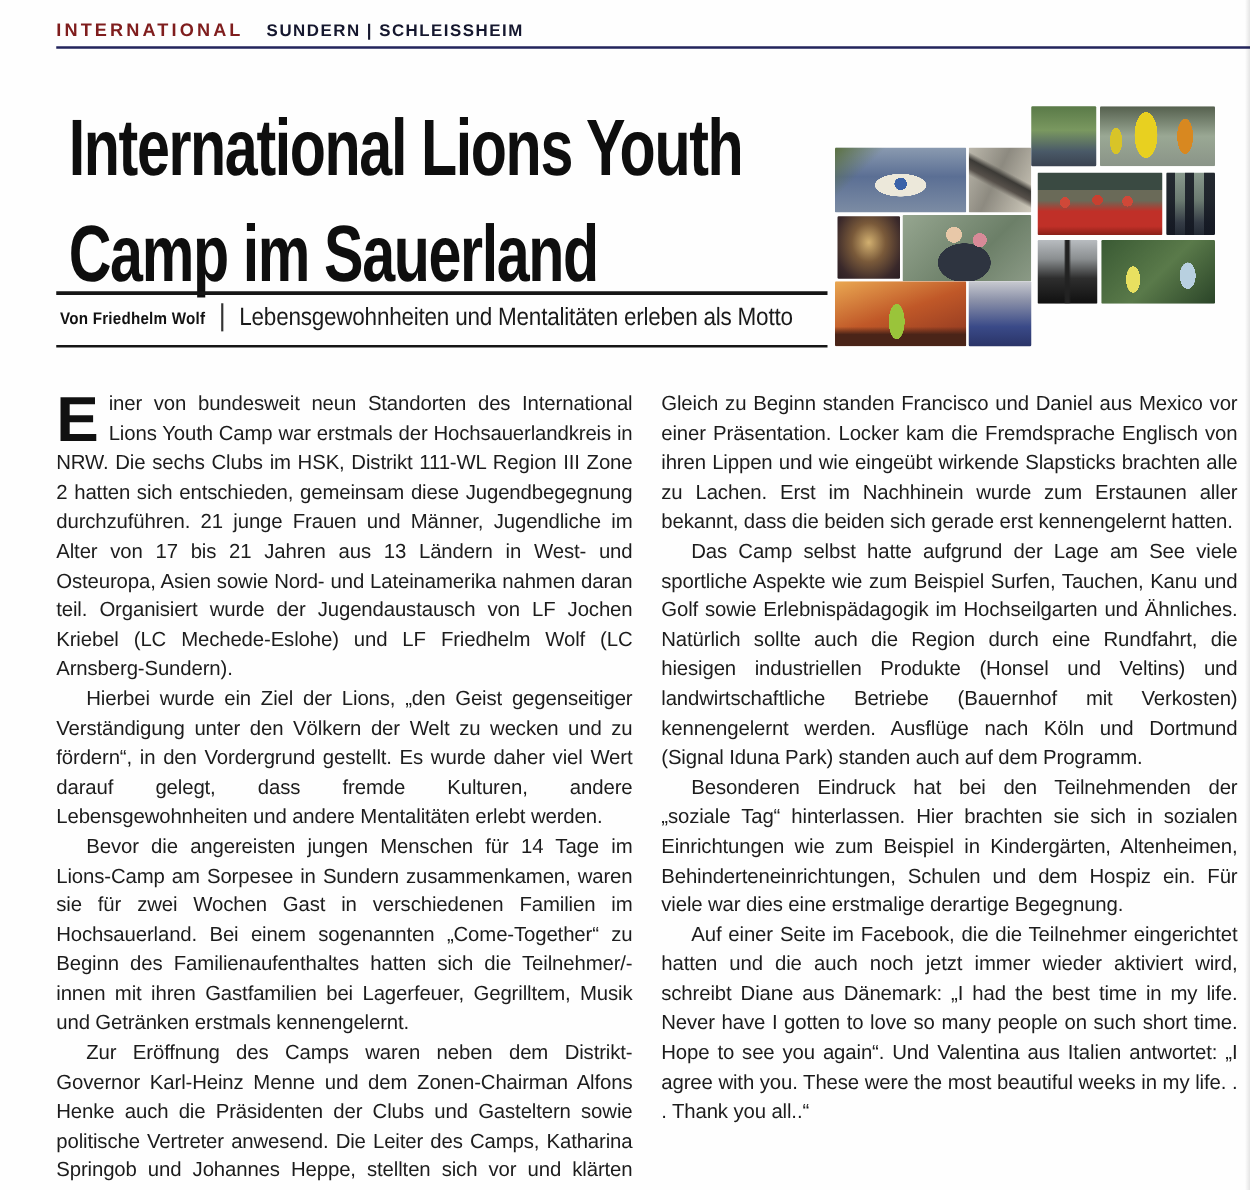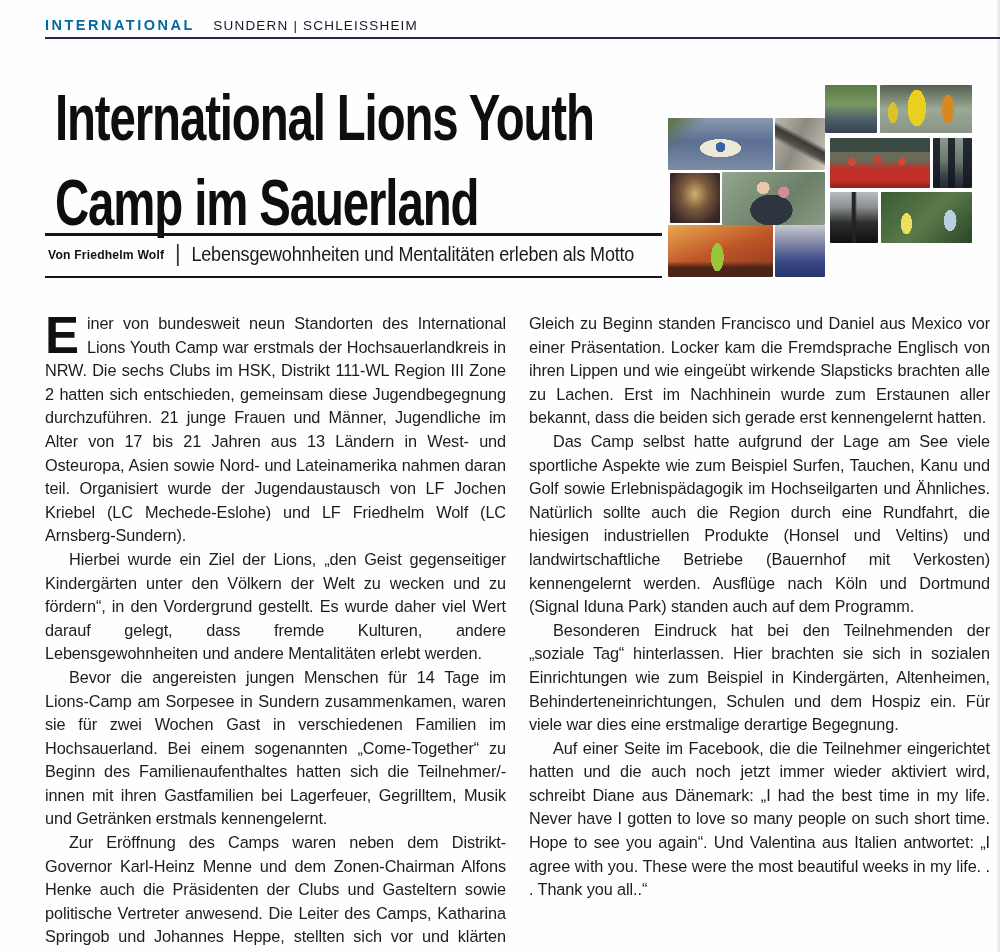--- a/index.html
+++ b/index.html
@@ -4,25 +4,25 @@
 <style>
   html,body{margin:0;padding:0;background:#e9e9e7;}
   .page{
     position:relative; width:1000px; height:952px; margin:0 auto;
     background:#fefefe; overflow:hidden;
     font-family:"Liberation Sans", sans-serif; color:#1c1c1c;
   }
   
   .kicker-row{position:absolute; left:45px; top:16px; width:950px; white-space:nowrap;}
   .kicker{
-    display:inline-block; color:#0369a1; font-size:14.5px; font-weight:bold;
+    display:inline-block; color:#7f1d1d; font-size:14.5px; font-weight:bold;
     letter-spacing:2.5px; padding-bottom:3px;
   }
   .subsection{
-    display:inline-block; color:#15172e; font-size:13.5px; font-weight:normal;
+    display:inline-block; color:#15172e; font-size:13.5px; font-weight:bold;
     letter-spacing:1.2px; margin-left:14px;
   }
   .header-rule{position:absolute; left:45px; top:37px; width:955px; height:2px; background:#23255c;}
   
   .headline{
     position:absolute; left:55px; top:76px; margin:0;
     font-size:64px; line-height:85px; font-weight:bold; color:#0e0e0e;
     letter-spacing:-1.5px; white-space:nowrap;
     transform:scaleX(0.74); transform-origin:0 0;
   }
@@ -151,21 +151,21 @@
   <div class="byline">
     <span class="author">Von Friedhelm Wolf</span>
     <span class="sep">|</span>
     <span class="subtitle">Lebensgewohnheiten und Mentalitäten erleben als Motto</span>
   </div>
   <div class="byline-rule-bottom"></div>
 
   <div class="columns">
     <div class="col">
       <p class="no-indent"><span class="dropcap">E</span><span>iner von bundesweit neun Standorten des International Lions Youth Camp war erstmals der Hochsauerlandkreis in NRW. Die sechs Clubs im HSK, Distrikt 111-WL Region III Zone 2 hatten sich entschieden, gemeinsam diese Jugendbegegnung durchzuführen. 21 junge Frauen und Männer, Jugendliche im Alter von 17 bis 21 Jahren aus 13 Ländern in West- und Osteuropa, Asien sowie Nord- und Lateinamerika nahmen daran teil. Organisiert wurde der Jugendaustausch von LF Jochen Kriebel (LC Mechede-Eslohe) und LF Friedhelm Wolf (LC Arnsberg-Sundern).</span></p>
-      <p>Hierbei wurde ein Ziel der Lions, „den Geist gegenseitiger Kindergärten unter den Völkern der Welt zu wecken und zu fördern“, in den Vordergrund gestellt. Es wurde daher viel Wert darauf gelegt, dass fremde Kulturen, andere Lebensgewohnheiten und andere Mentalitäten erlebt werden.</p>
+      <p>Hierbei wurde ein Ziel der Lions, „den Geist gegenseitiger Verständigung unter den Völkern der Welt zu wecken und zu fördern“, in den Vordergrund gestellt. Es wurde daher viel Wert darauf gelegt, dass fremde Kulturen, andere Lebensgewohnheiten und andere Mentalitäten erlebt werden.</p>
       <p>Bevor die angereisten jungen Menschen für 14 Tage im Lions-Camp am Sorpesee in Sundern zusammenkamen, waren sie für zwei Wochen Gast in verschiedenen Familien im Hochsauerland. Bei einem sogenannten „Come-Together“ zu Beginn des Familienaufenthaltes hatten sich die Teilnehmer/-innen mit ihren Gastfamilien bei Lagerfeuer, Gegrilltem, Musik und Getränken erstmals kennengelernt.</p>
       <p>Zur Eröffnung des Camps waren neben dem Distrikt-Governor Karl-Heinz Menne und dem Zonen-Chairman Alfons Henke auch die Präsidenten der Clubs und Gasteltern sowie politische Vertreter anwesend. Die Leiter des Camps, Katharina Springob und Johannes Heppe, stellten sich vor und klärten gleich wichtige Formalien: die Regeln des Camps. Dann stellten die Teilnehmer ihre Länder vor.</p>
     </div>
     <div class="col">
       <p class="no-indent">Gleich zu Beginn standen Francisco und Daniel aus Mexico vor einer Präsentation. Locker kam die Fremdsprache Englisch von ihren Lippen und wie eingeübt wirkende Slapsticks brachten alle zu Lachen. Erst im Nachhinein wurde zum Erstaunen aller bekannt, dass die beiden sich gerade erst kennengelernt hatten.</p>
       <p>Das Camp selbst hatte aufgrund der Lage am See viele sportliche Aspekte wie zum Beispiel Surfen, Tauchen, Kanu und Golf sowie Erlebnispädagogik im Hochseilgarten und Ähnliches. Natürlich sollte auch die Region durch eine Rundfahrt, die hiesigen industriellen Produkte (Honsel und Veltins) und landwirtschaftliche Betriebe (Bauernhof mit Verkosten) kennengelernt werden. Ausflüge nach Köln und Dortmund (Signal Iduna Park) standen auch auf dem Programm.</p>
       <p>Besonderen Eindruck hat bei den Teilnehmenden der „soziale Tag“ hinterlassen. Hier brachten sie sich in sozialen Einrichtungen wie zum Beispiel in Kindergärten, Altenheimen, Behinderteneinrichtungen, Schulen und dem Hospiz ein. Für viele war dies eine erstmalige derartige Begegnung.</p>
       <p><span>Auf einer Seite im Facebook, die die Teilnehmer eingerichtet hatten und die auch noch jetzt immer wieder aktiviert wird, schreibt Diane aus Dänemark: „I had the best time in my life. Never have I gotten to love so many people on such short time. Hope to see you again“. Und Valentina aus Italien antwortet: „I agree with you. These were the most beautiful weeks in my life. . . Thank you all..“</span></p>
     </div>
   </div>

